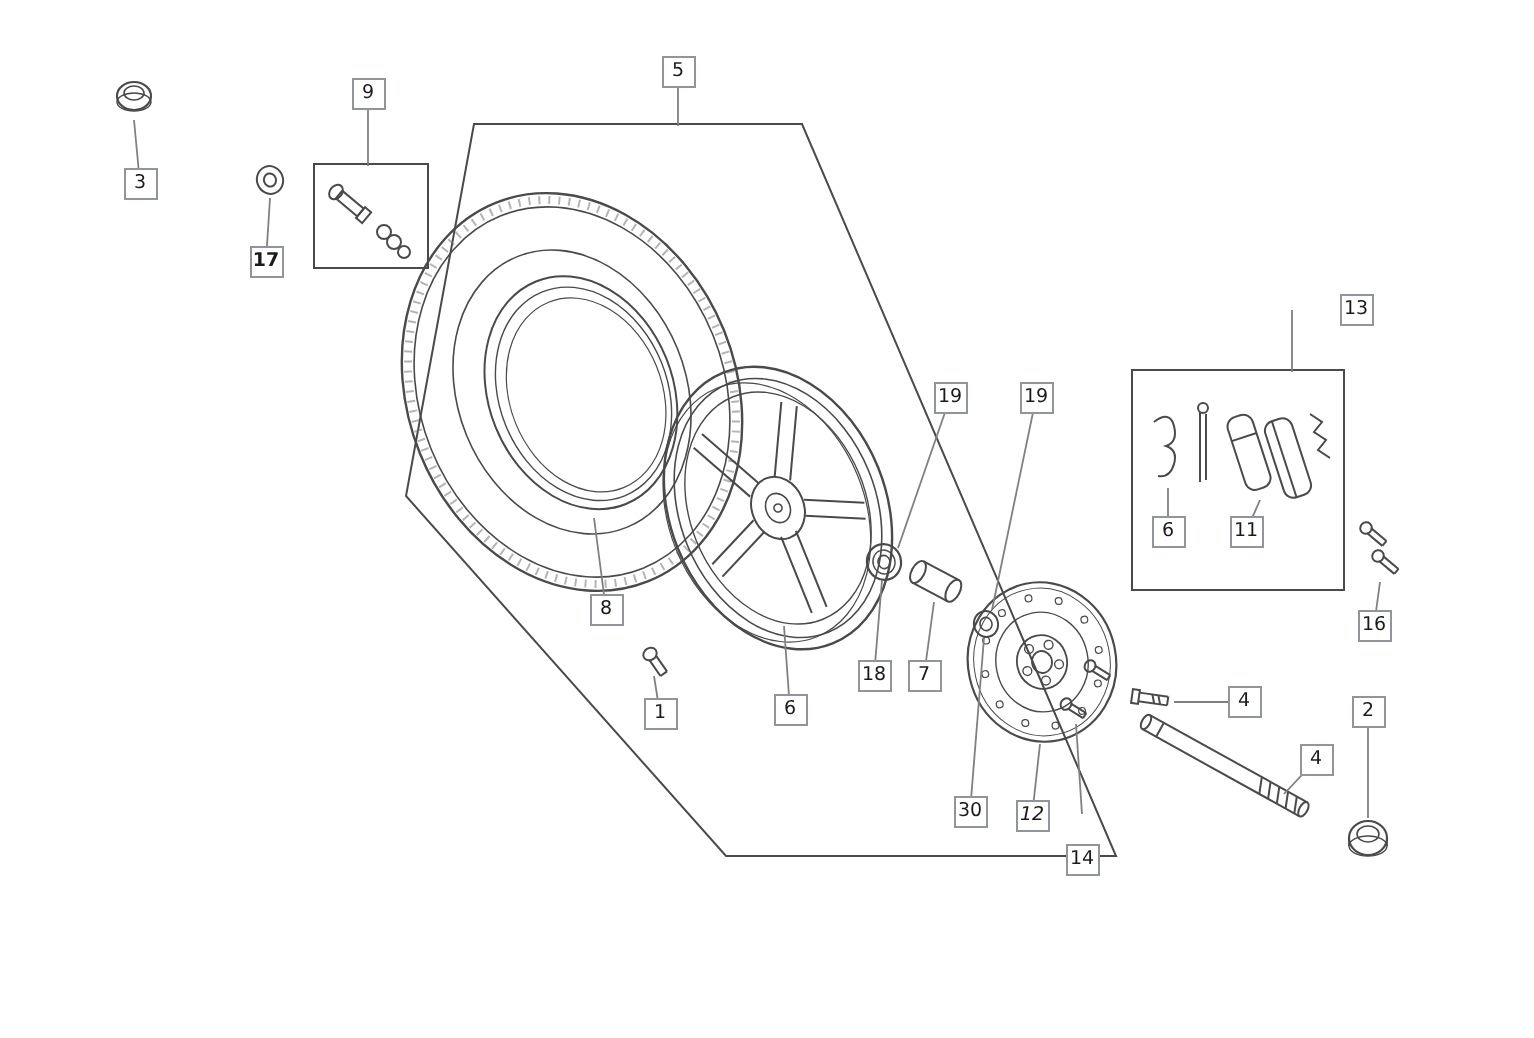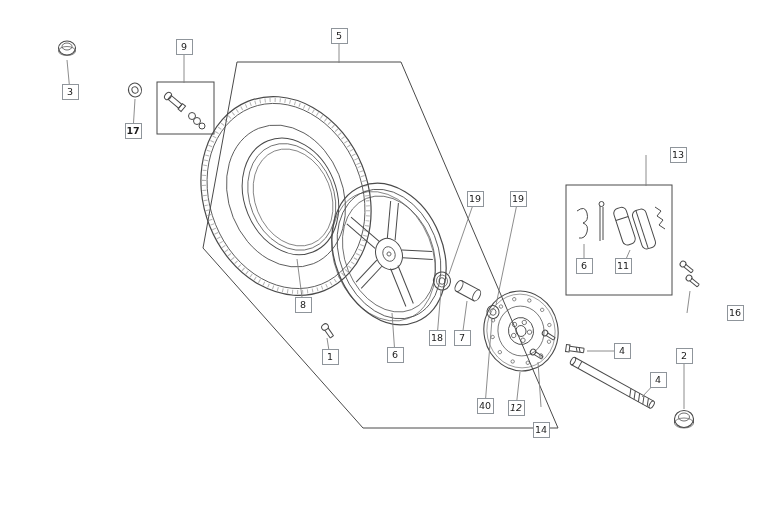--- a/index.html
+++ b/index.html
@@ -246,23 +246,23 @@
       <div class="callout" style="left: 124.5px; top: 123px; font-weight: bold;">17</div>
       <div class="callout" style="left: 330.5px; top: 28px;">5</div>
       <div class="callout" style="left: 637.5px; top: 147px; margin-left: 32px;">13</div>
       <div class="callout" style="left: 466.5px; top: 191px;">19</div>
       <div class="callout" style="left: 509.5px; top: 191px;">19</div>
       <div class="callout" style="left: 294.5px; top: 297px;">8</div>
       <div class="callout" style="left: 321.5px; top: 349px;">1</div>
       <div class="callout" style="left: 386.5px; top: 347px;">6</div>
       <div class="callout" style="left: 428.5px; top: 330px;">18</div>
       <div class="callout" style="left: 453.5px; top: 330px;">7</div>
-      <div class="callout" style="left: 476.5px; top: 398px;">40</div>
+      <div class="callout" style="left: 476.5px; top: 398px;">30</div>
       <div class="callout" style="left: 507.5px; top: 400px; font-style: italic;">12</div>
       <div class="callout" style="left: 532.5px; top: 422px;">14</div>
       <div class="callout" style="left: 613.5px; top: 343px;">4</div>
       <div class="callout" style="left: 649.5px; top: 372px;">4</div>
       <div class="callout" style="left: 675.5px; top: 348px;">2</div>
-      <div class="callout" style="left: 678.5px; top: 305px; margin-left: 48px;">16</div>
+      <div class="callout" style="left: 678.5px; top: 305px;">16</div>
       <div class="callout" style="left: 575.5px; top: 258px;">6</div>
       <div class="callout" style="left: 614.5px; top: 258px;">11</div>
     </div>
 </div>
 
 </body></html>

